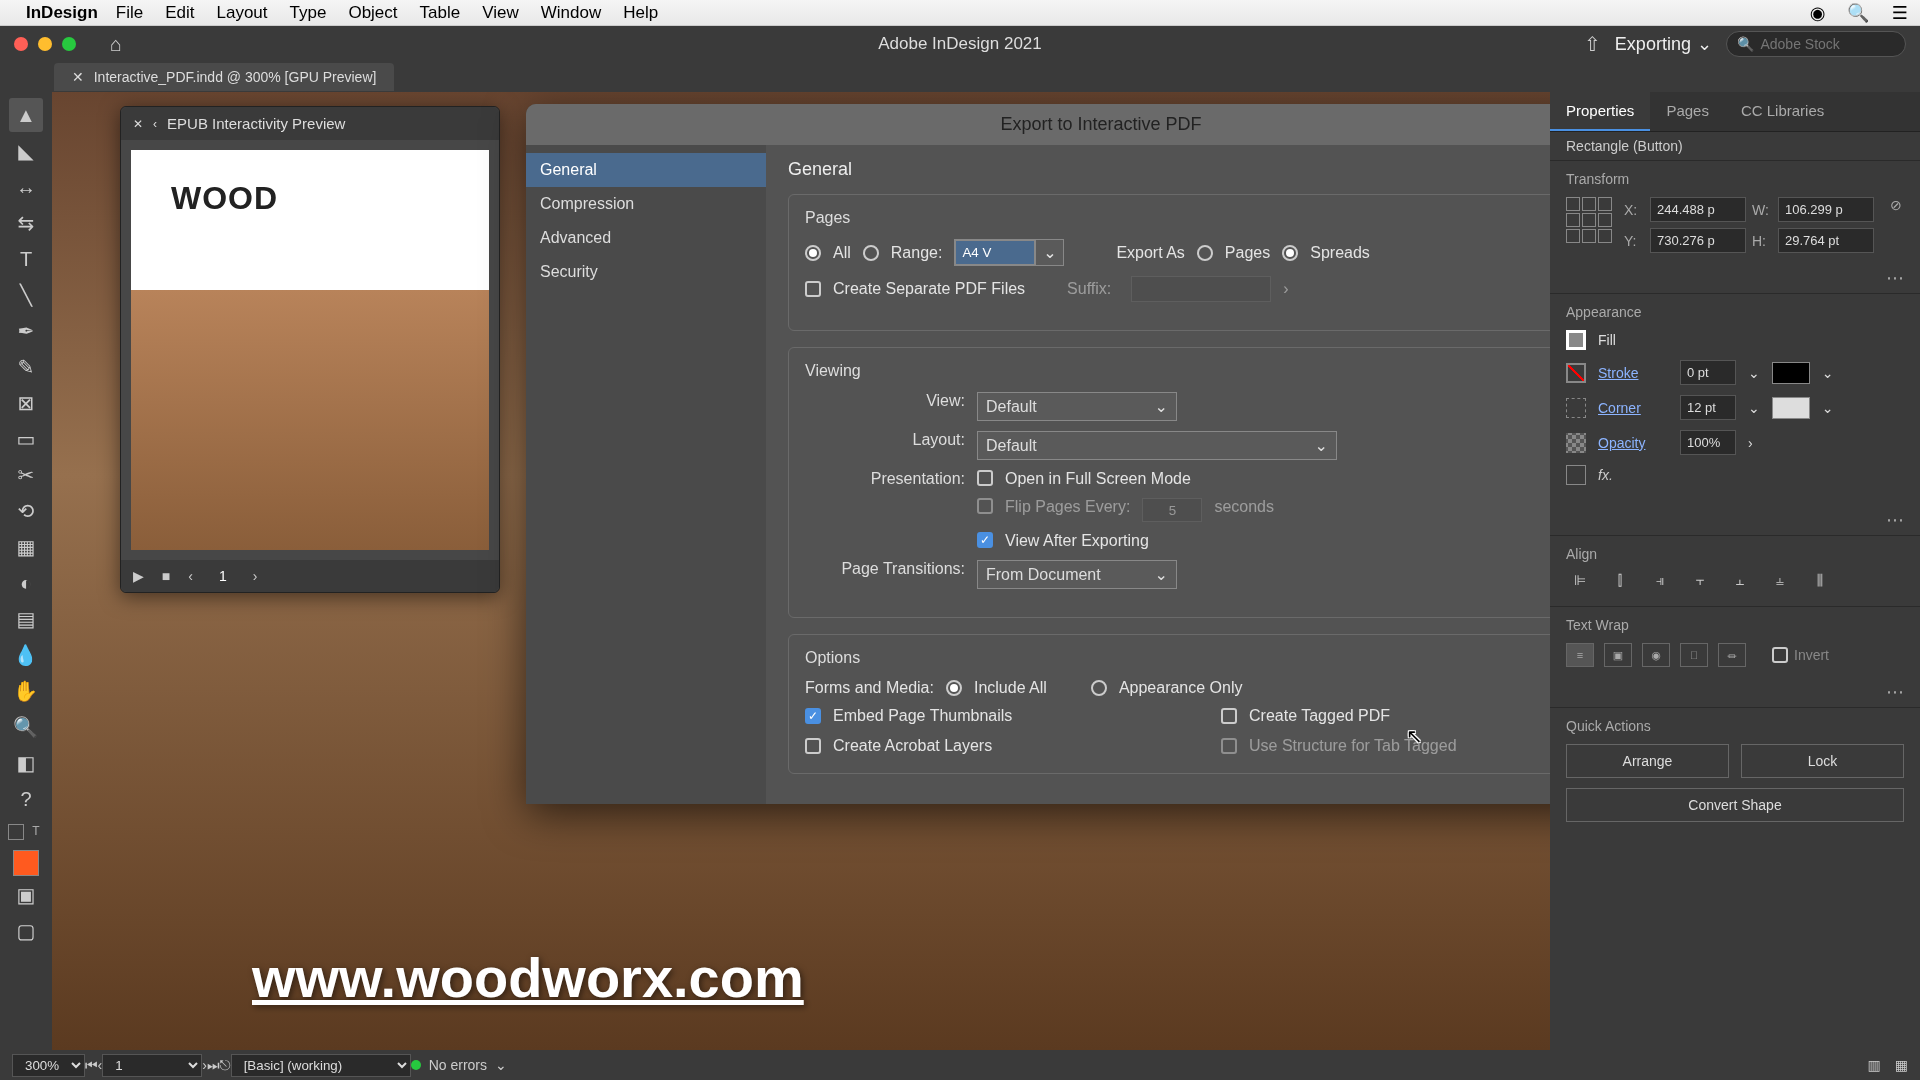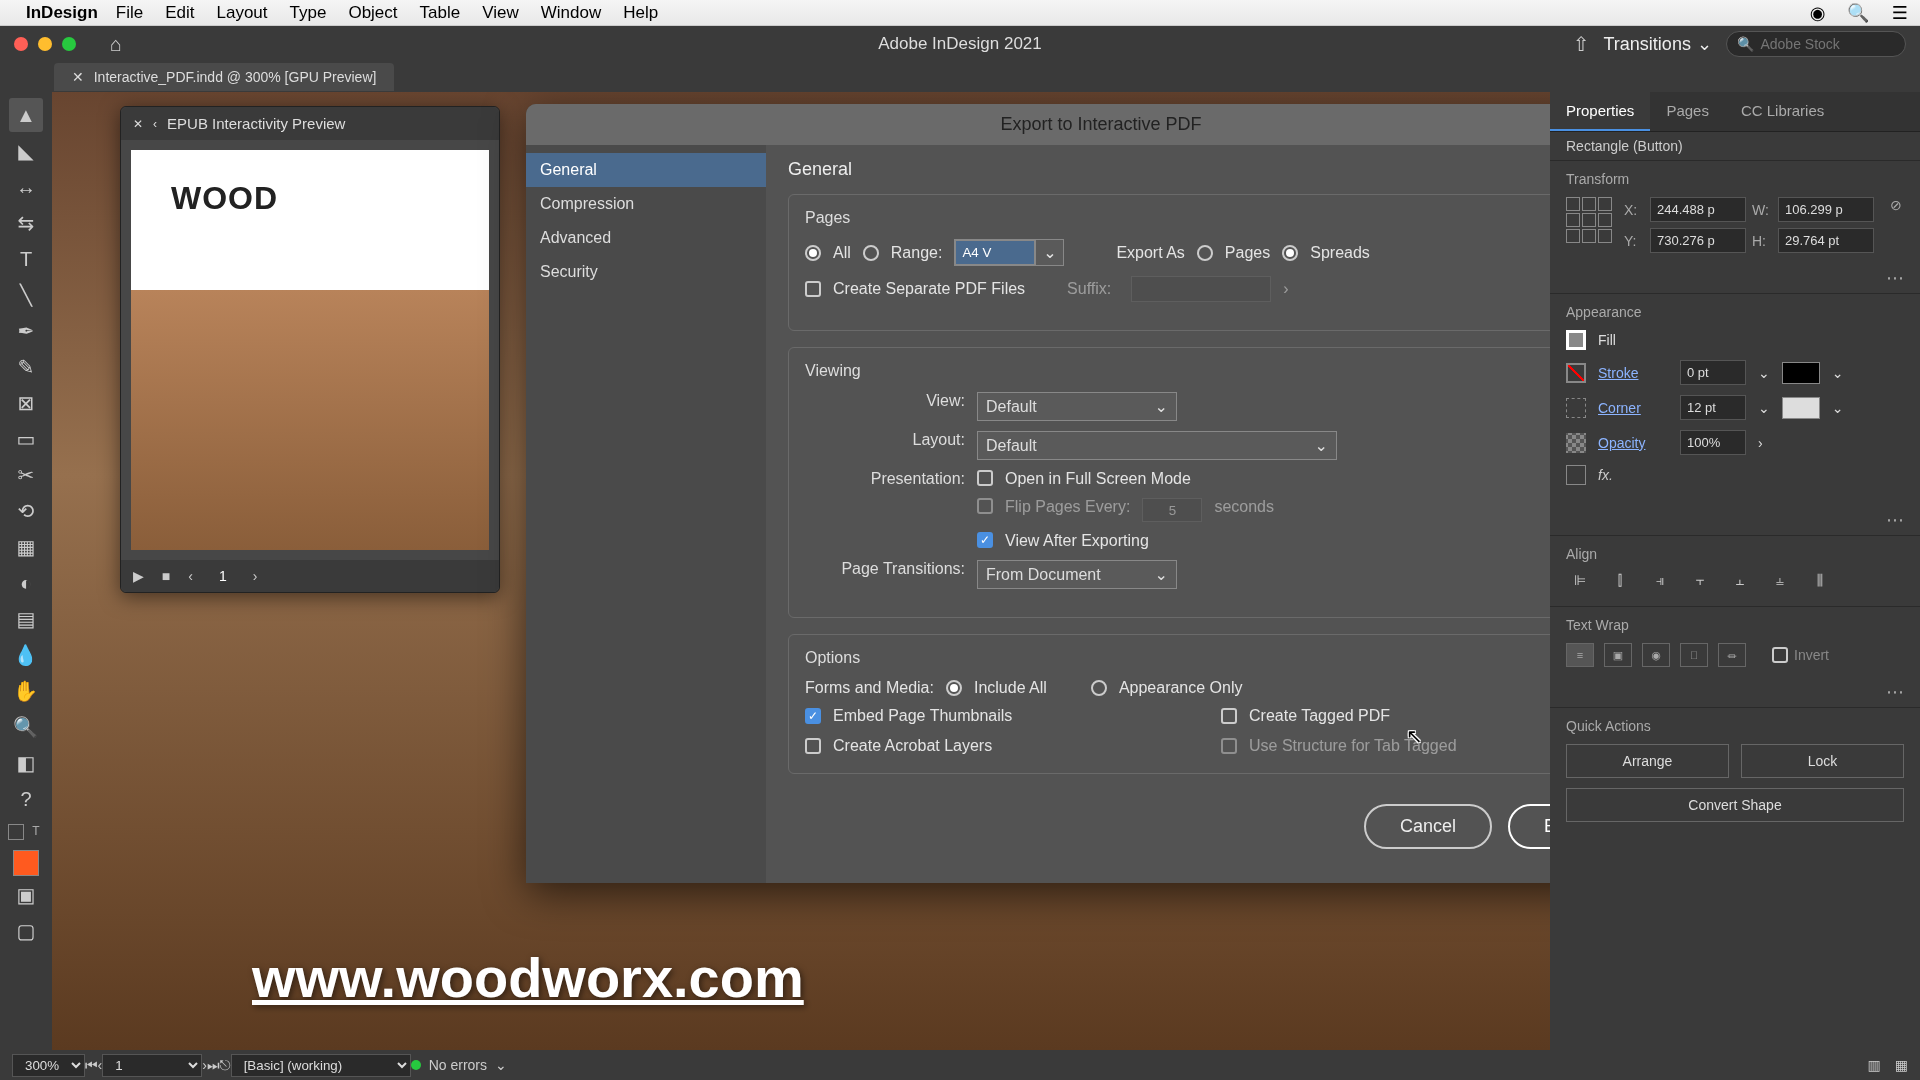--- a/index.html
+++ b/index.html
@@ -70,21 +70,21 @@
 .ref-dot { width: 14px; height: 14px; border: 1px solid #888;}
 .xywh { display: inline-flex; flex-wrap: wrap; gap: 6px; margin-left: 10px; width: 260px;}
 .dim-field { display: flex; align-items: center; gap: 6px;}
 .dim-label { color: #aaa; width: 20px;}
 .dim-input { width: 96px; background: #2a2a2a; border: 1px solid #555; color: #ddd; padding: 4px 6px; font-size: 13px;}
 .appearance-section { padding: 10px 16px; border-top: 1px solid #2a2a2a;}
 .appearance-row { display: flex; align-items: center; gap: 12px; margin-bottom: 10px;}
 .appearance-row .icon-box { width: 20px; height: 20px; }
 .appearance-row .label-link { color: #8cb4ff; text-decoration: underline; width: 70px;}
 .appearance-row .label-plain { color: #ddd; width: 70px;}
-.num-field { width: 66px; background: #2a2a2a; border: 1px solid #555; color: #ddd; padding: 4px 6px; font-size: 13px;}
+.num-field { width: 56px; background: #2a2a2a; border: 1px solid #555; color: #ddd; padding: 4px 6px; font-size: 13px;}
 .color-chip { width: 38px; height: 22px; border: 1px solid #888;}
 .align-section { padding: 10px 16px; border-top: 1px solid #2a2a2a;}
 .align-icons { display: flex; gap: 12px; margin-top: 8px;}
 .align-icon { width: 28px; height: 24px; color: #ccc; text-align:center;}
 .text-wrap-section { padding: 10px 16px; border-top: 1px solid #2a2a2a;}
 .wrap-icons { display: flex; gap: 10px; align-items: center; margin-top: 8px;}
 .wrap-icon { width: 28px; height: 24px; border: 1px solid #666; display:flex; align-items:center; justify-content:center; color:#aaa; font-size:11px;}
 .wrap-icon.active { background: #555;}
 .invert-check { margin-left: 16px; display:flex; align-items:center; gap:6px; color:#888;}
 .quick-actions-sec { padding: 10px 16px; border-top: 1px solid #2a2a2a;}
@@ -159,21 +159,21 @@
   <div class="traffic-lights">
     <div class="traffic-light tl-red"></div>
     <div class="traffic-light tl-yellow"></div>
     <div class="traffic-light tl-green"></div>
   </div>
   <span class="home-icon">⌂</span>
   <span class="title">Adobe InDesign 2021</span>
   <div class="right-tools">
     <span class="share-icon">⇧</span>
     <div class="workspace-dd">
-      <span>Transitions</span>
+      <span>Exporting</span>
         <span>⌄</span>
     </div>
     <div class="search-stock">
       <span>🔍</span>
       <input placeholder="Adobe Stock" style="">
     </div>
   </div>
 </div>
 
 <div class="tabbar">
@@ -347,24 +347,20 @@
                   <span class="ctl-label">Create Tagged PDF</span>
                 </div>
                 <div class="row disabled" style="margin:0;">
                   <span class="checkbox"></span>
                   <span class="ctl-label">Use Structure for Tab Tagged</span>
                 </div>
               </div>
             </div>
           </div>
 
-          <div class="dialog-footer">
-            <button class="dlg-btn">Cancel</button>
-            <button class="dlg-btn primary">Export</button>
-          </div>
         </div>
       </div>
       <span class="cursor-arrow" style="left:880px; top:620px;">↖</span>
     </div>
   </div>
 
   <div class="right-panels">
     <div class="panel-tabs">
       <div class="panel-tab active">Properties</div>
       <div class="panel-tab">Pages</div>

